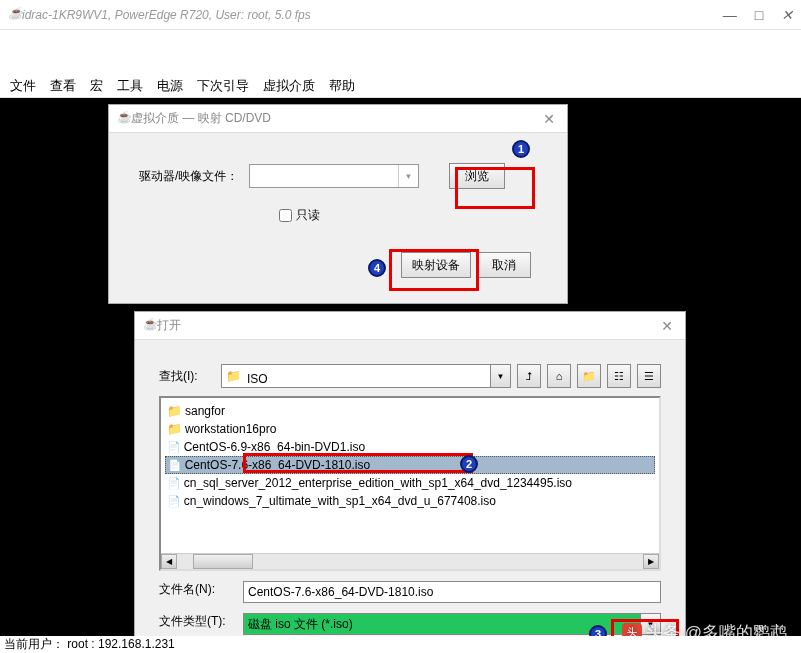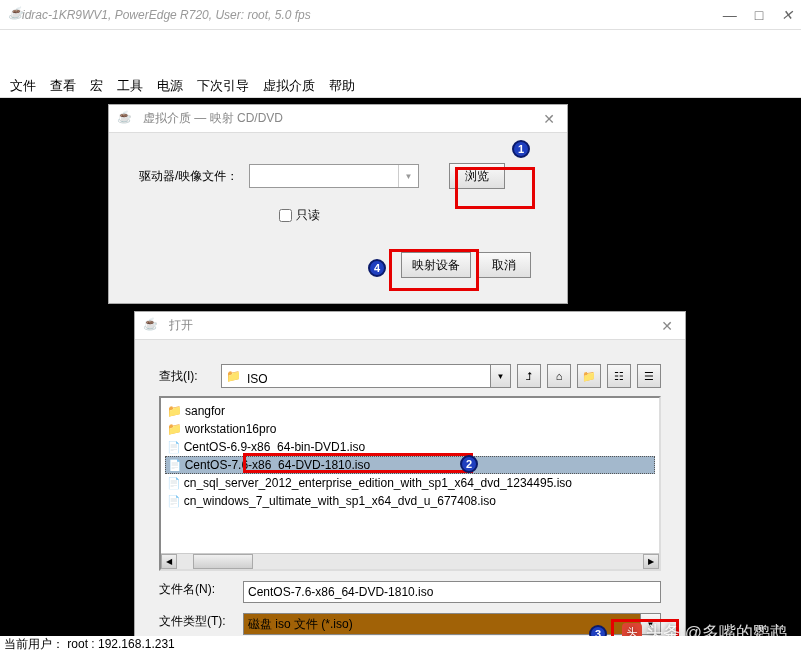--- a/index.html
+++ b/index.html
@@ -9,21 +9,21 @@
 .titlebar .title { flex: 1; font-size: 12px; }
 .titlebar .winbtns { display: flex; gap: 18px; color: #666; }
 .titlebar .winbtns span { cursor: default; font-size: 14px; }
 
 .menubar { height: 24px; background: #fff; display: flex; align-items: center; padding: 0 10px; gap: 14px; border-bottom: 1px solid #ddd; margin-top: 44px; }
 .menubar span { font-size: 13px; color: #000; }
 
 .black-area { background: #000; width: 100%; height: 568px; position: relative; }
 
 .dialog { position: absolute; background: #f0f0f0; border: 1px solid #aaa; box-shadow: 2px 2px 6px rgba(0,0,0,0.3); }
-.dialog .dlg-title { height: 28px; background: #fff; display: flex; align-items: center; padding: 0 8px; border-bottom: 1px solid #ddd; gap: 12px; }
+.dialog .dlg-title { height: 28px; background: #fff; display: flex; align-items: center; padding: 0 8px; border-bottom: 1px solid #ddd; }
 .dialog .dlg-title .txt { flex: 1; color: #888; font-size: 12px; }
 .dialog .dlg-title .close { color: #888; font-size: 14px; padding: 0 4px; }
 
 
 .vm-dialog { left: 108px; top: 6px; width: 460px; height: 200px; }
 .vm-body { padding: 30px 26px 10px 30px; }
 .vm-row1 { display: flex; align-items: center; margin-bottom: 18px; }
 .vm-label { width: 110px; font-size: 12px; }
 .vm-combo { width: 170px; height: 24px; border: 1px solid #999; background: #fff; display: flex; }
 .vm-combo .drop { width: 20px; border-left: 1px solid #ccc; display: flex; align-items: center; justify-content: center; color: #999; font-size: 8px; }
@@ -49,21 +49,21 @@
 .file-item.selected { background: #a3b8cc; border: 1px dotted #555; }
 .file-scroll { position: absolute; bottom: 0; left: 0; right: 0; height: 16px; background: #e8e8e8; border-top: 1px solid #ccc; display: flex; }
 .file-scroll .thumb { width: 60px; height: 100%; background: linear-gradient(#f0f0f0,#d0d0d0); border: 1px solid #aaa; margin-left: 16px; }
 .file-scroll .arr { width: 16px; height: 100%; background: linear-gradient(#f0f0f0,#d0d0d0); border: 1px solid #aaa; display:flex;align-items:center;justify-content:center;font-size:8px; }
 .file-scroll .spacer { flex:1; }
 
 .open-field-row { display: flex; align-items: flex-start; margin-top: 10px; gap: 10px; }
 .open-field-lbl { width: 74px; font-size: 12px; }
 .open-input { flex: 1; height: 22px; border: 1px solid #888; background: #fff; padding: 0 4px; font-size: 12px; }
 .open-type-combo { flex: 1; display: flex; height: 22px; }
-.open-type-combo .txt { flex:1; border:1px solid #888; background:#a16207; padding: 2px 4px; }
+.open-type-combo .txt { flex:1; border:1px solid #888; background:#22c55e; padding: 2px 4px; }
 .open-type-combo .drop { width:20px; border:1px solid #888; border-left:none; background:linear-gradient(#f8f8f8,#ddd); display:flex;align-items:center;justify-content:center;font-size:8px; }
 
 .open-btns { display: flex; justify-content: flex-end; gap: 10px; margin-top: 14px; }
 .open-btn { width: 58px; height: 24px; background: linear-gradient(#fdfdfd,#e0e0e0); border: 1px solid #888; font-size: 12px; }
 
 .red-box { position: absolute; border: 3px solid #e60000; pointer-events: none; }
 .blue-circ { position: absolute; width: 18px; height: 18px; border-radius: 50%; background: #1f3fbf; border: 2px solid #0a1a6a; color: #fff; font-size: 11px; font-weight: bold; display: flex; align-items: center; justify-content: center; pointer-events: none; }
 
 .statusbar { position: absolute; bottom: 0; left: 0; right: 0; height: 17px; background: #fff; font-size: 12px; padding: 0 4px; display: flex; align-items: center; }
 

